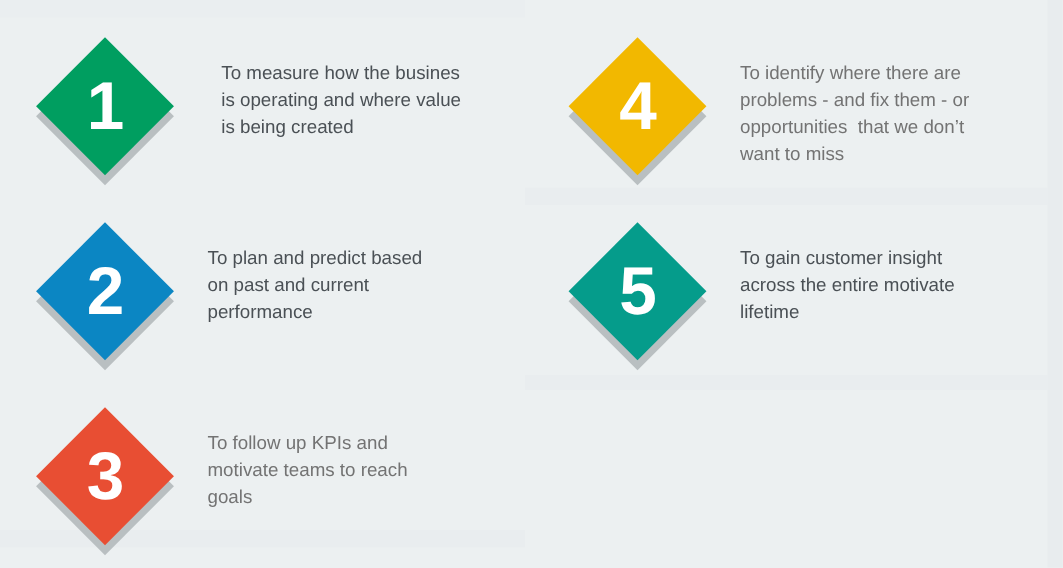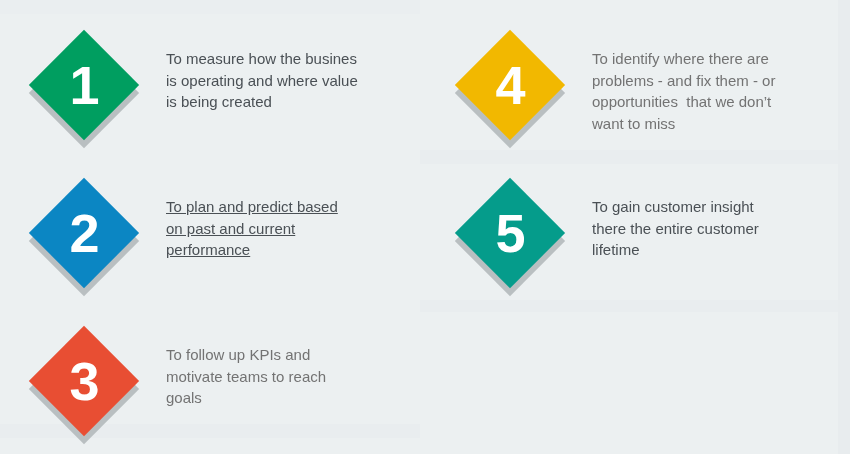--- a/index.html
+++ b/index.html
@@ -98,31 +98,31 @@
 <div class="bg-panel" id="bg-panel-bottom-band"></div>
 <div class="bg-panel" id="bg-panel-right-edge"></div>
 
 <div class="stage" id="stage">
     <div class="item col-left" style="left: 29px; top: 30px;">
       <div class="diamond-wrap">
         <div class="diamond-shadow" style="background: rgb(185, 191, 193);"></div>
         <div class="diamond-face" style="background: rgb(0, 158, 96);"></div>
         <div class="diamond-number" style="color: rgb(255, 255, 255);">1</div>
       </div>
-      <div class="item-text" style="color: rgb(74, 80, 85);">To measure how the busines
+      <div class="item-text" style="color: rgb(74, 80, 85); margin-left: 11px;">To measure how the busines
 is operating and where value
 is being created</div>
     </div>
     <div class="item col-left" style="left: 29px; top: 178px;">
       <div class="diamond-wrap">
         <div class="diamond-shadow" style="background: rgb(185, 191, 193);"></div>
         <div class="diamond-face" style="background: rgb(11, 134, 195);"></div>
         <div class="diamond-number" style="color: rgb(255, 255, 255);">2</div>
       </div>
-      <div class="item-text" style="color: rgb(74, 80, 85); text-decoration: underline;">To plan and predict based
+      <div class="item-text" style="color: rgb(74, 80, 85);">To plan and predict based
 on past and current
 performance</div>
     </div>
     <div class="item col-left" style="left: 29px; top: 326px;">
       <div class="diamond-wrap">
         <div class="diamond-shadow" style="background: rgb(185, 191, 193);"></div>
         <div class="diamond-face" style="background: rgb(232, 78, 51);"></div>
         <div class="diamond-number" style="color: rgb(255, 255, 255);">3</div>
       </div>
       <div class="item-text" style="color: #737373;">To follow up KPIs and
@@ -140,16 +140,16 @@
 opportunities  that we don’t
 want to miss</div>
     </div>
     <div class="item col-right" style="left: 455px; top: 178px;">
       <div class="diamond-wrap">
         <div class="diamond-shadow" style="background: rgb(185, 191, 193);"></div>
         <div class="diamond-face" style="background: rgb(5, 156, 139);"></div>
         <div class="diamond-number" style="color: rgb(255, 255, 255);">5</div>
       </div>
       <div class="item-text" style="color: rgb(74, 80, 85);">To gain customer insight
-there the entire customer
+across the entire motivate
 lifetime</div>
     </div>
   </div>
 
 </body></html>

